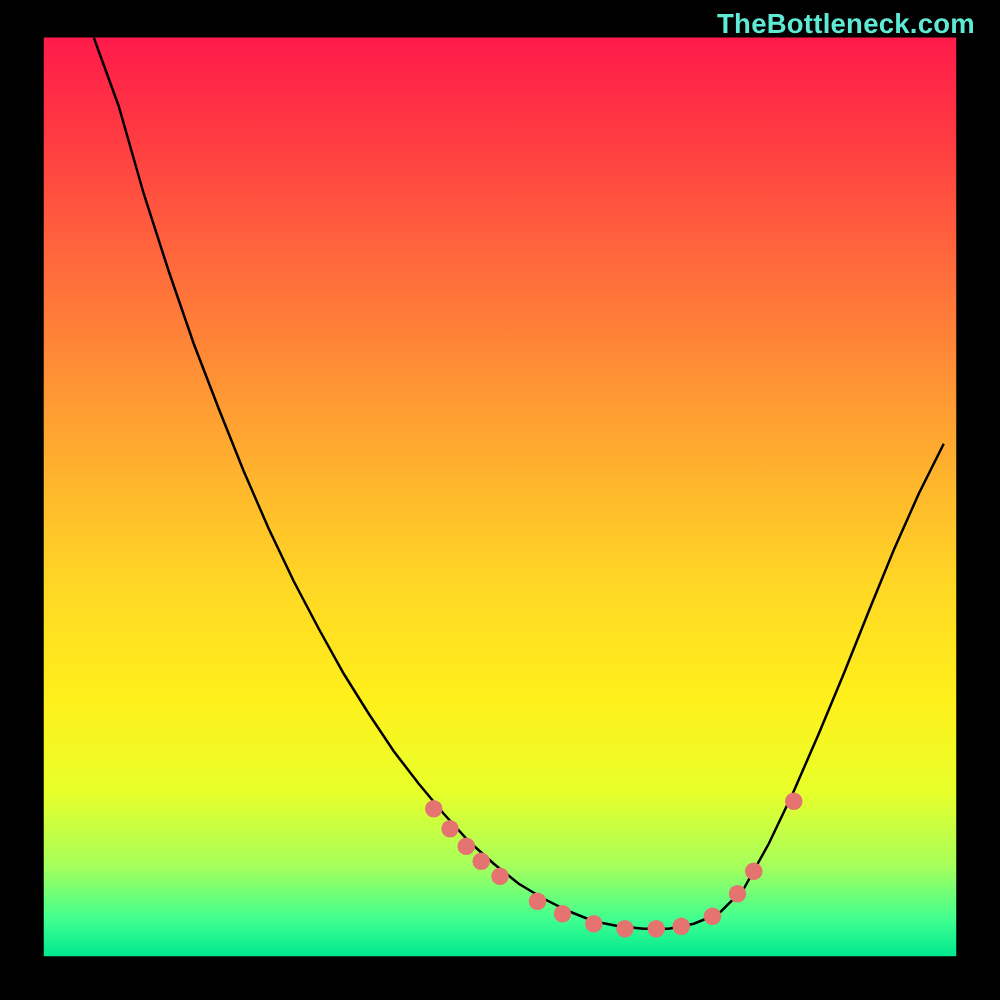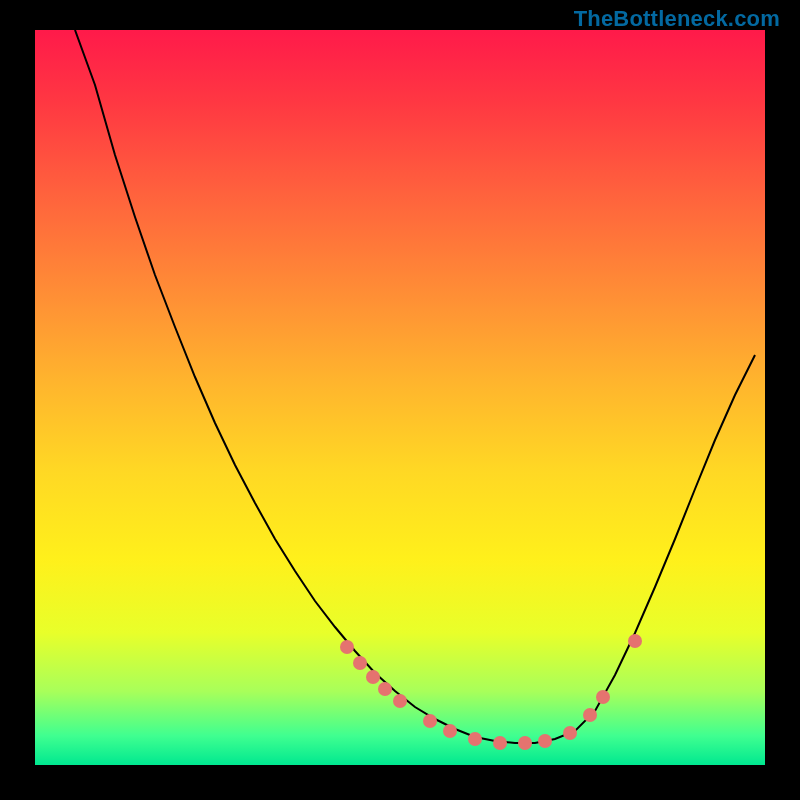--- a/index.html
+++ b/index.html
@@ -30,21 +30,21 @@
       #00e890 100%
     );
   }
   .watermark {
     position: absolute;
     top: 6px;
     right: 20px;
     font-family: Arial, Helvetica, sans-serif;
     font-size: 22px;
     font-weight: bold;
-    color: #0369a1;
+    color: #5eead4;
     letter-spacing: 0.2px;
   }
   svg.curve {
     position: absolute;
     left: 0;
     top: 0;
     width: 730px;
     height: 735px;
   }
   .dot {

